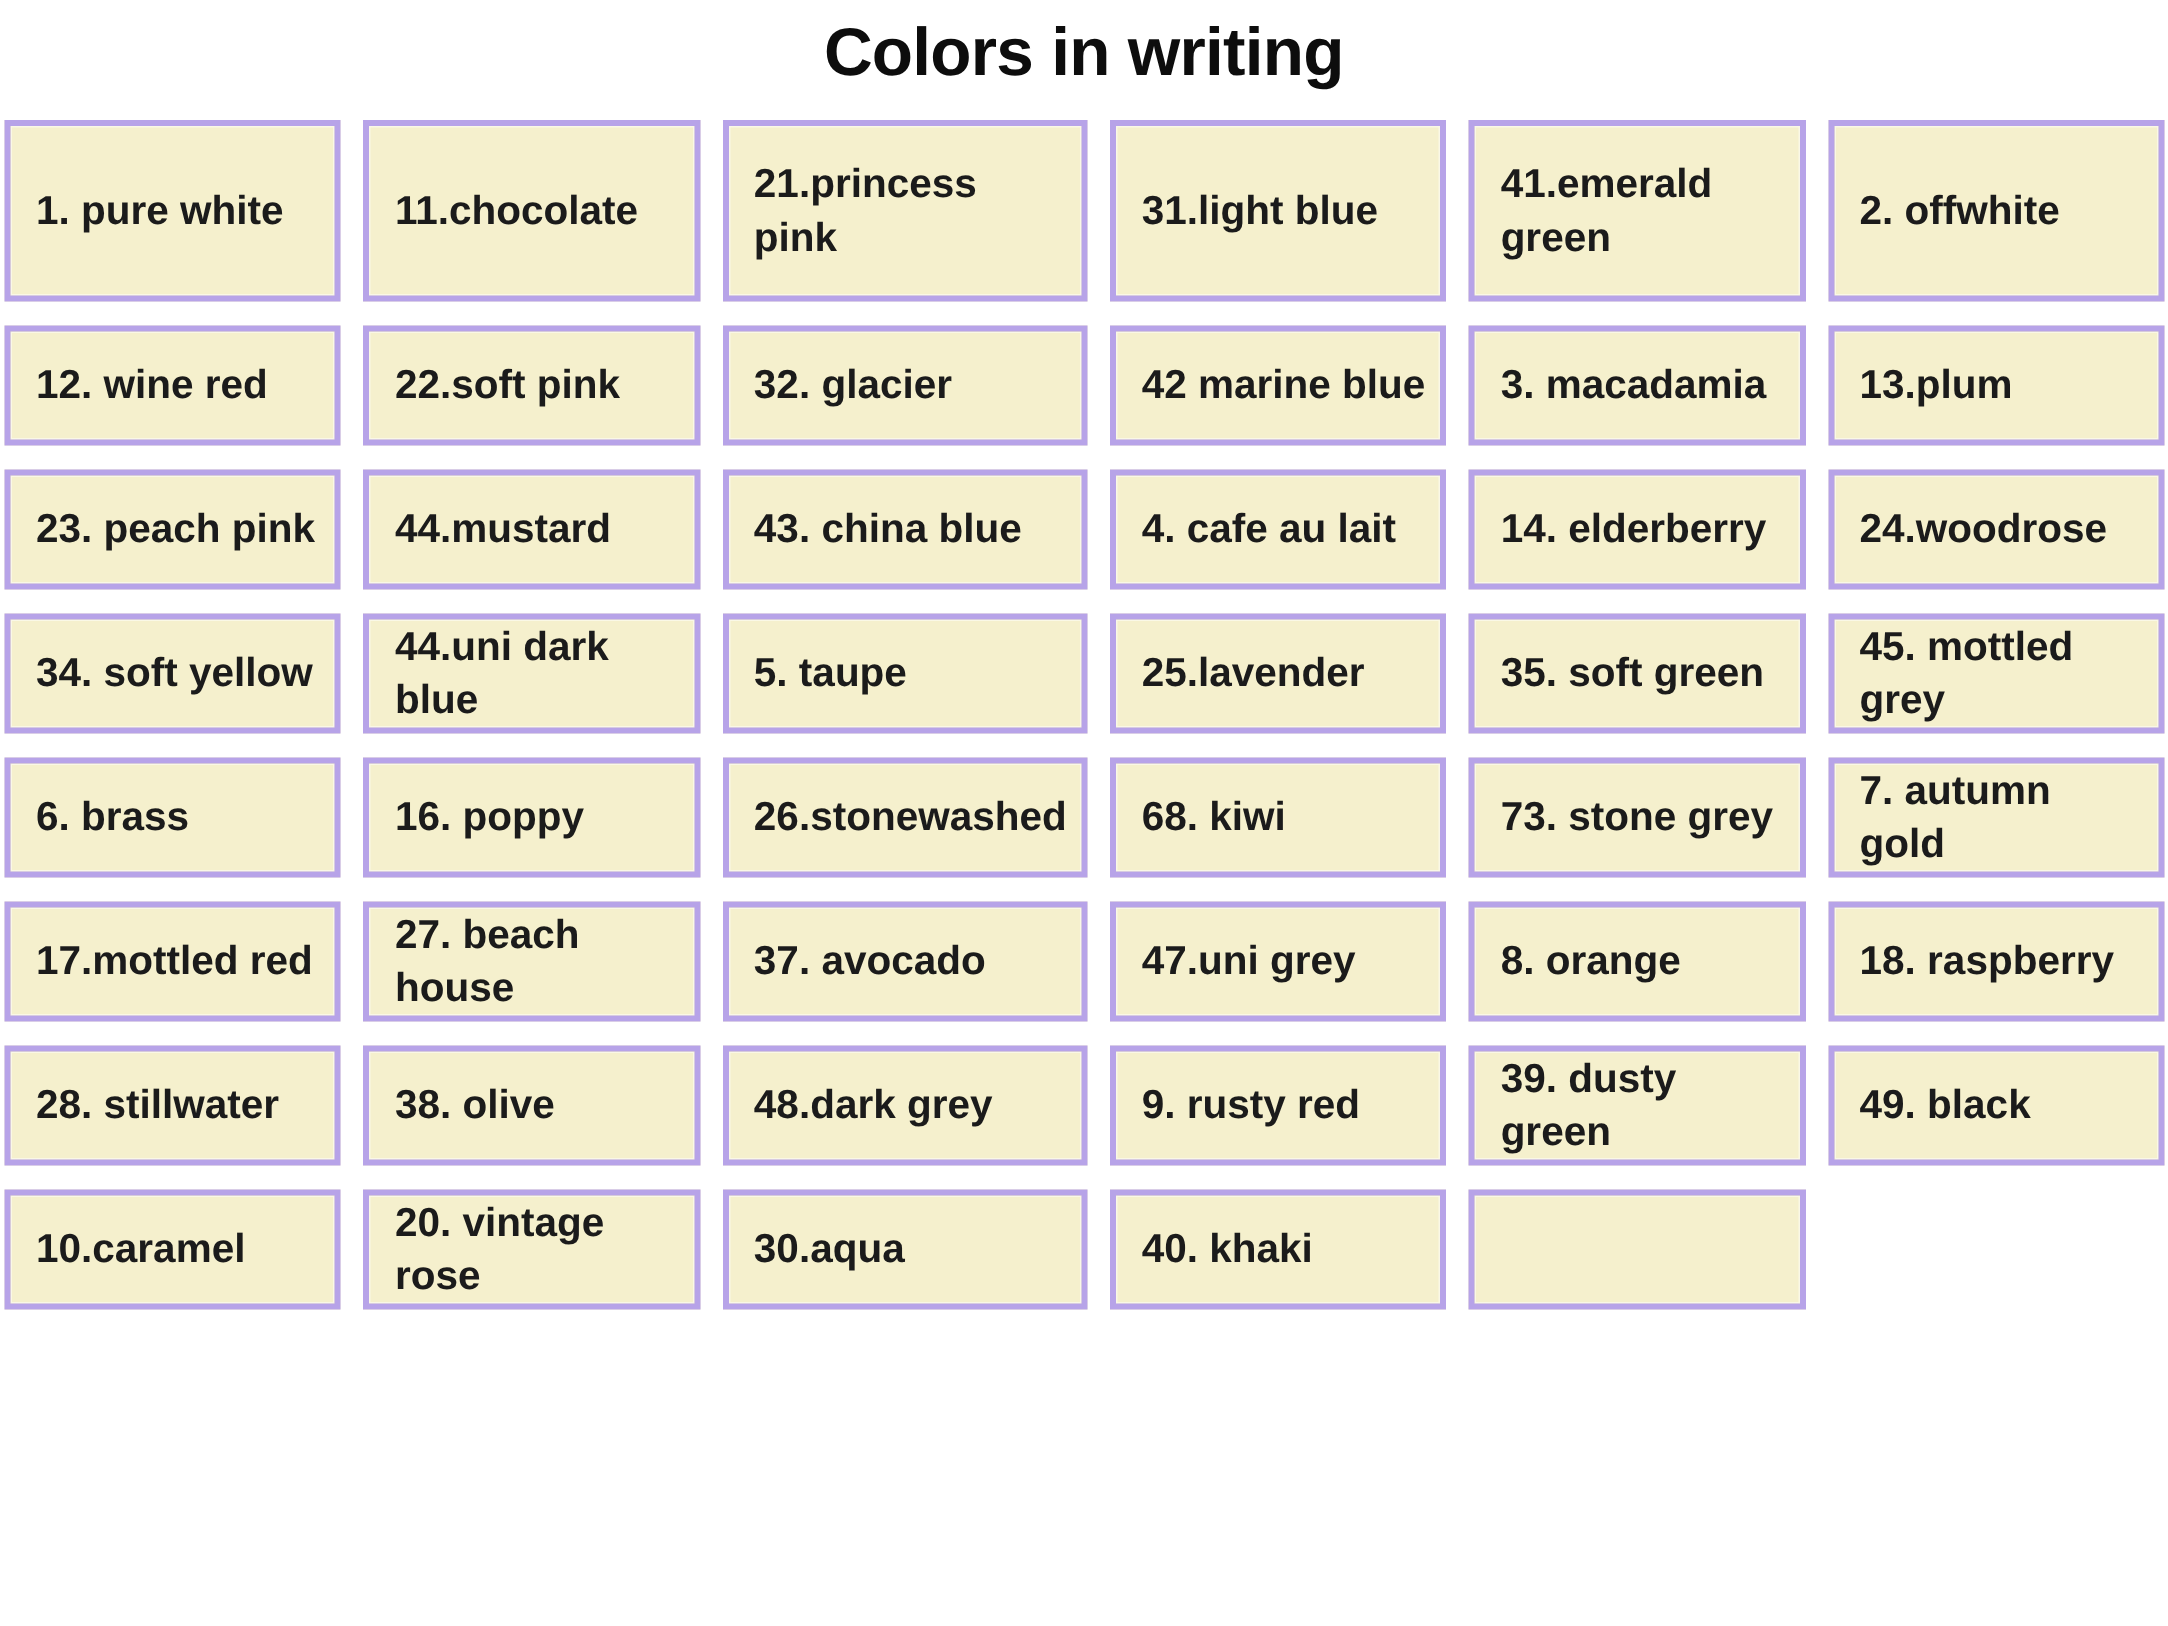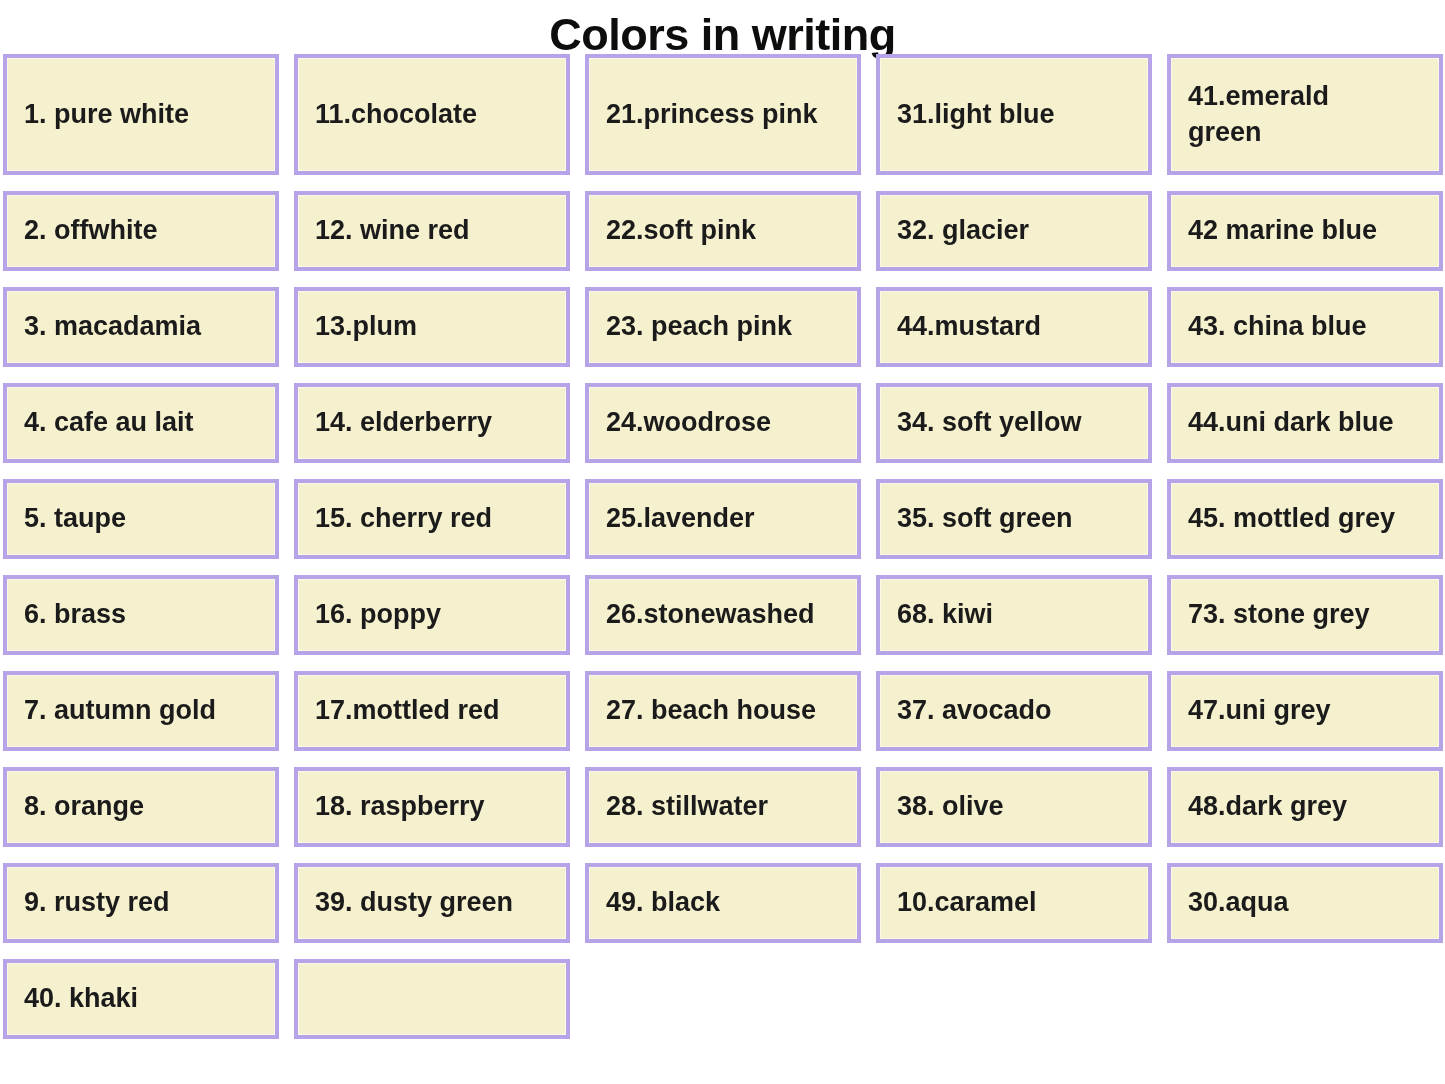--- a/index.html
+++ b/index.html
@@ -16,31 +16,31 @@
   }
   body {
     width: 1445px;
     height: 1084px;
     font-family: "Liberation Sans", sans-serif;
     overflow: hidden;
   }
   .title {
     margin: 0;
     padding: 4px 0 0 0;
-    height: 54px;
+    height: 80px;
     text-align: center;
     font-size: 45px;
     line-height: 62px;
     font-weight: 700;
     letter-spacing: -0.5px;
     color: #0d0d0d;
   }
   .grid {
     display: grid;
-    grid-template-columns: repeat(5, 1fr);
+    grid-template-columns: repeat(6, 1fr);
     grid-template-rows: 121px repeat(9, 80px);
     column-gap: 15px;
     row-gap: 16px;
     padding: 0 2px 0 3px;
   }
   .cell {
     background: var(--cell-bg);
     border: 4px solid var(--cell-border);
     box-shadow: inset 0 0 0 1px rgba(255,255,255,0.5);
     display: flex;
@@ -118,23 +118,20 @@
     </div>
     <div class="cell r3 c3">
       <span class="label">34. soft yellow</span>
     </div>
     <div class="cell r3 c4">
       <span class="label">44.uni dark blue</span>
     </div>
     <div class="cell r4 c0">
       <span class="label">5. taupe</span>
     </div>
-    <div class="cell r4 c1">
-      <span class="label">15. cherry red</span>
-    </div>
     <div class="cell r4 c2">
       <span class="label">25.lavender</span>
     </div>
     <div class="cell r4 c3">
       <span class="label">35. soft green</span>
     </div>
     <div class="cell r4 c4">
       <span class="label">45. mottled grey</span>
     </div>
     <div class="cell r5 c0">
@@ -186,20 +183,23 @@
       <span class="label">9. rusty red</span>
     </div>
     <div class="cell r8 c3">
       <span class="label">39. dusty green</span>
     </div>
     <div class="cell r8 c4">
       <span class="label">49. black</span>
     </div>
     <div class="cell r9 c0">
       <span class="label">10.caramel</span>
+    </div>
+    <div class="cell r9 c1">
+      <span class="label">20. vintage rose</span>
     </div>
     <div class="cell r9 c2">
       <span class="label">30.aqua</span>
     </div>
     <div class="cell r9 c3">
       <span class="label">40. khaki</span>
     </div>
     <div class="cell r9 c4">
       <span class="label"></span>
     </div>

